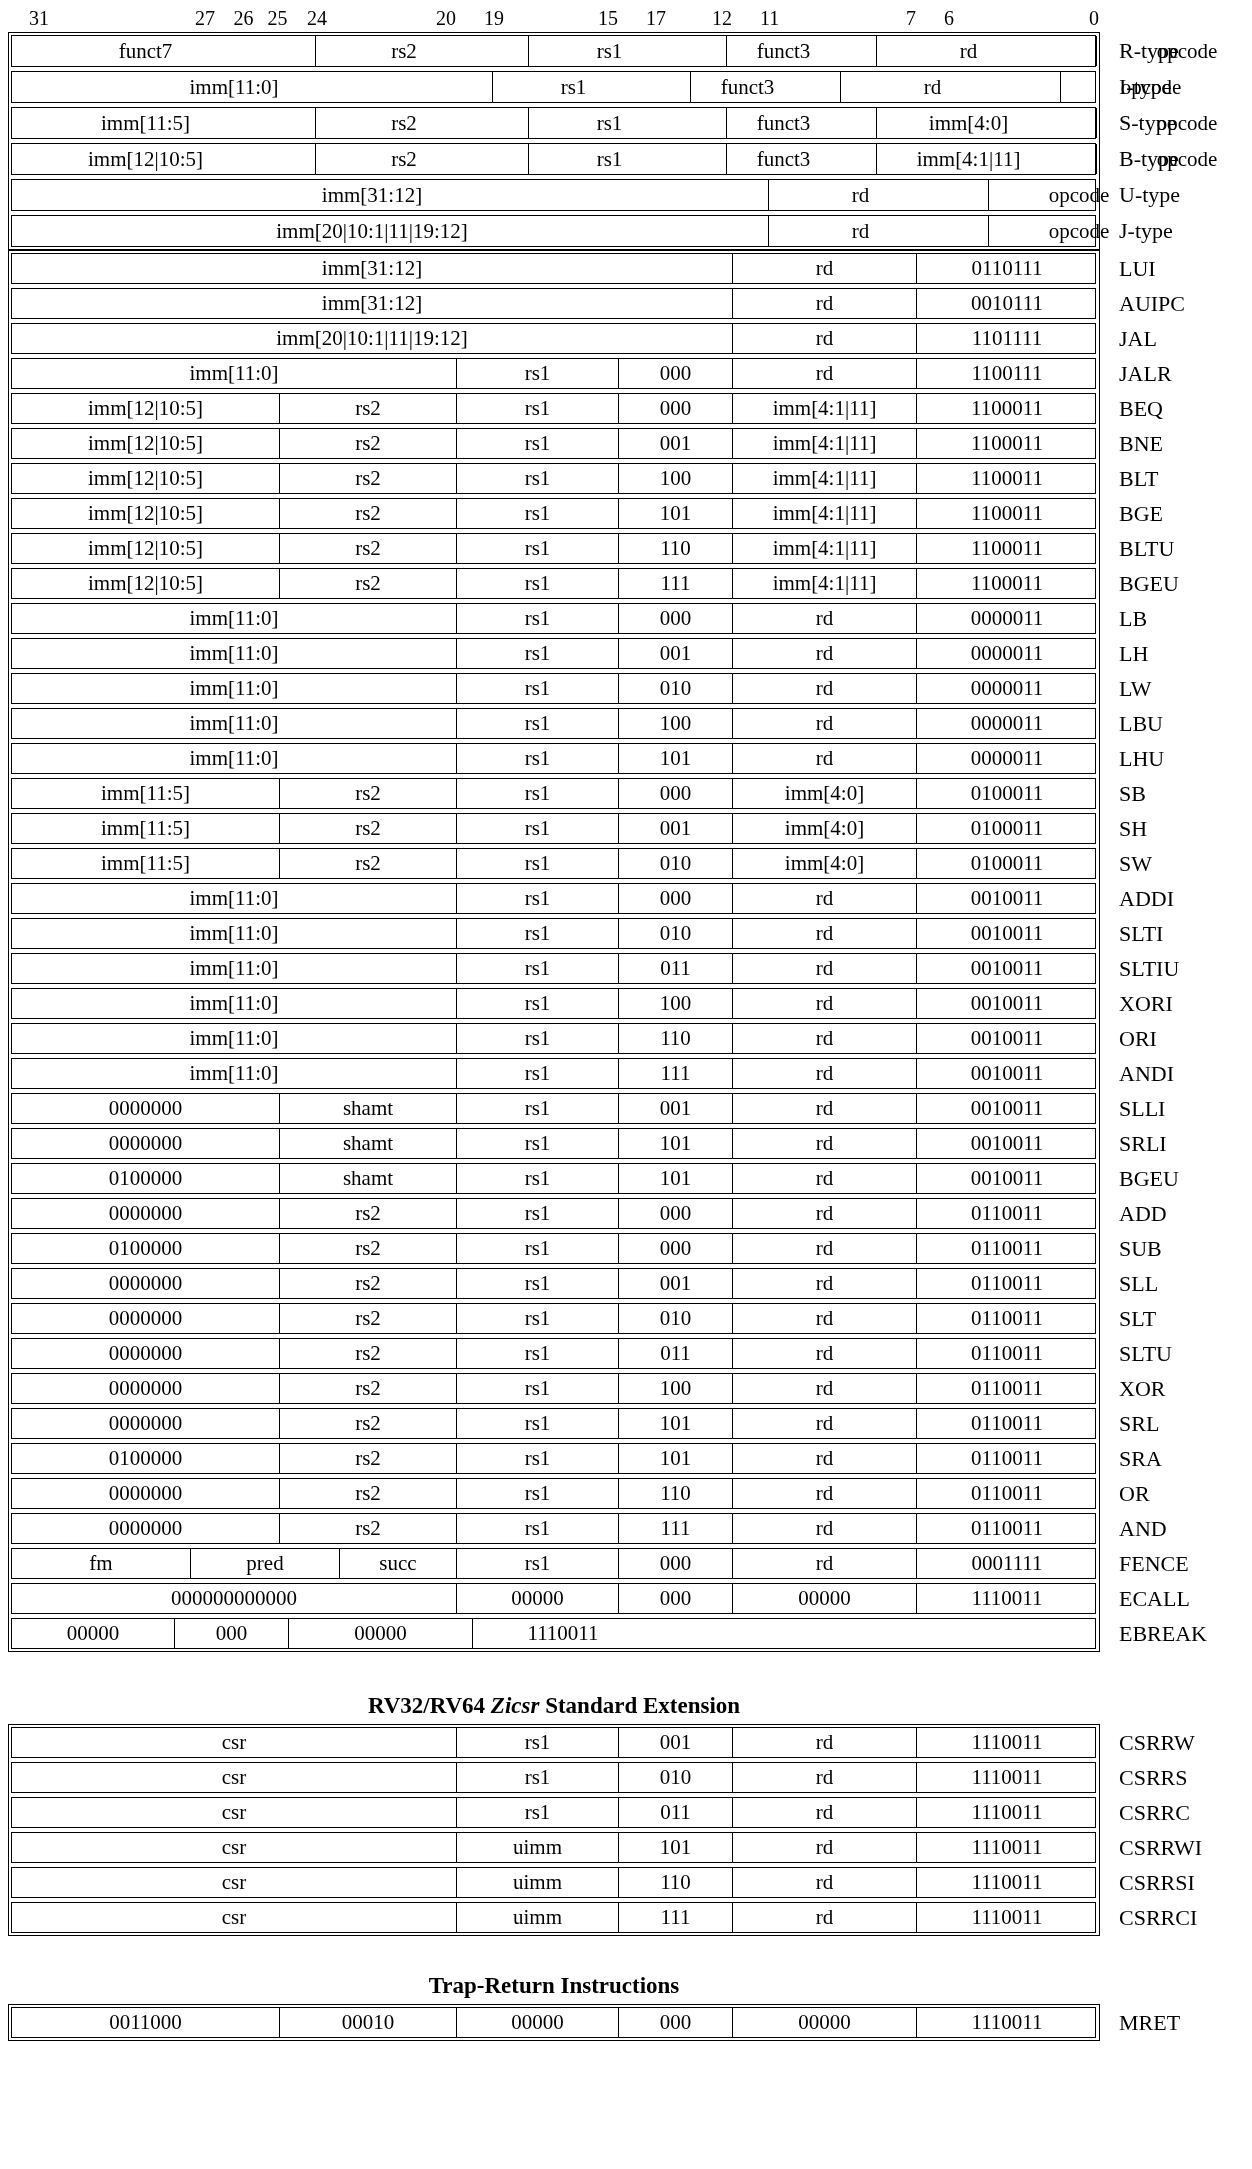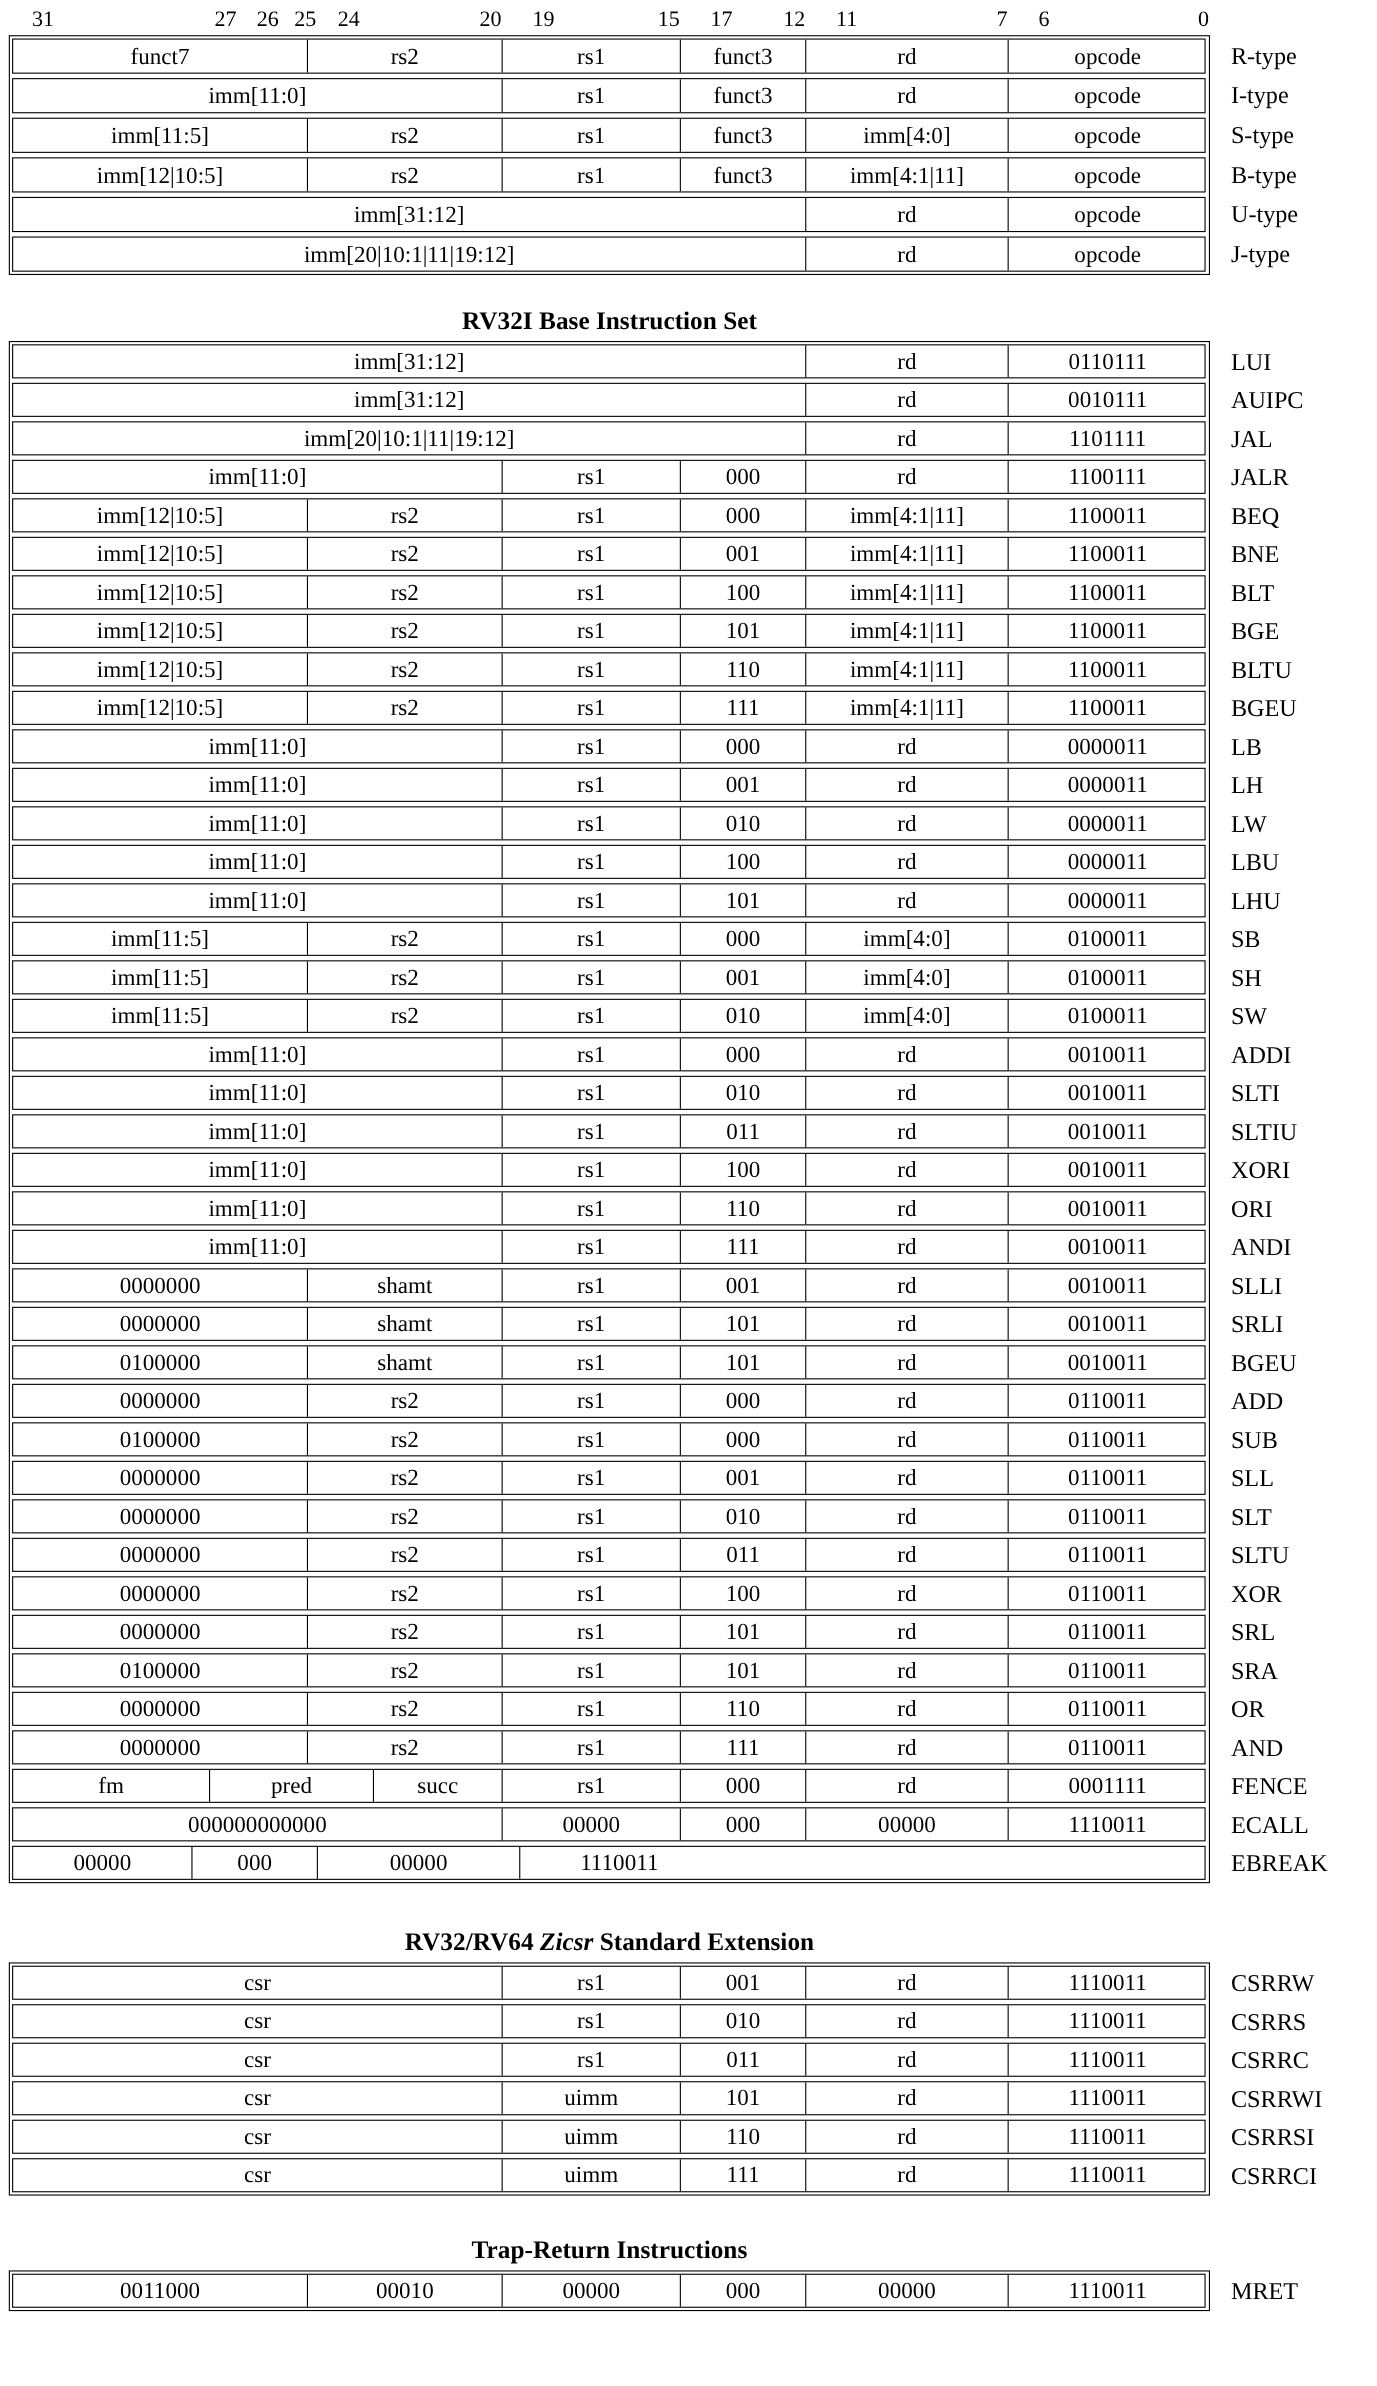--- a/index.html
+++ b/index.html
@@ -43,21 +43,21 @@
   }
   .trow {
     position: relative;
     display: flex;
     width: 1085px;
     height: 31px;
     border: 1.5px solid #000;
     margin-bottom: 4px;
     background: #fff;
   }
-  .itable[data-table="0"] .trow { height: 32px; }
+  .itable[data-table="0"] .trow { height: 32px; gap: 36px; }
   .trow:last-child { margin-bottom: 0; }
   .cell {
     flex: 0 0 auto;
     height: 100%;
     display: flex;
     align-items: center;
     justify-content: center;
     font-size: 21px;
     white-space: nowrap;
     border-left: 1.5px solid #000;
@@ -164,21 +164,20 @@
         <span class="ilabel">U-type</span>
       </div>
       <div class="trow">
         <div class="cell" style="width: 720px;">imm[20|10:1|11|19:12]</div>
         <div class="cell" style="width: 184px;">rd</div>
         <div class="cell" style="width: 181px;">opcode</div>
         <span class="ilabel">J-type</span>
       </div>
     </div>
 
-  <h2 class="sect h-rv32i"><span>RV32I Base Instruction Set</span></h2>
 
   <div class="itable" data-table="1">
       <div class="trow">
         <div class="cell" style="width: 720px;">imm[31:12]</div>
         <div class="cell" style="width: 184px;">rd</div>
         <div class="cell" style="width: 181px;">0110111</div>
         <span class="ilabel">LUI</span>
       </div>
       <div class="trow">
         <div class="cell" style="width: 720px;">imm[31:12]</div>

